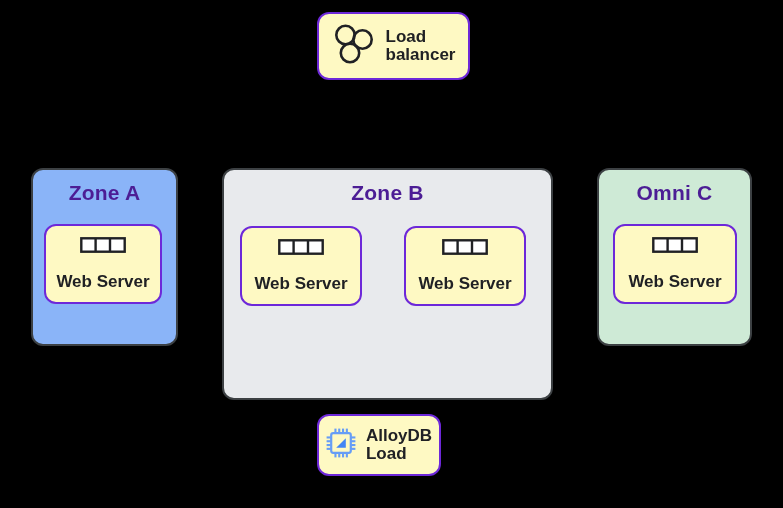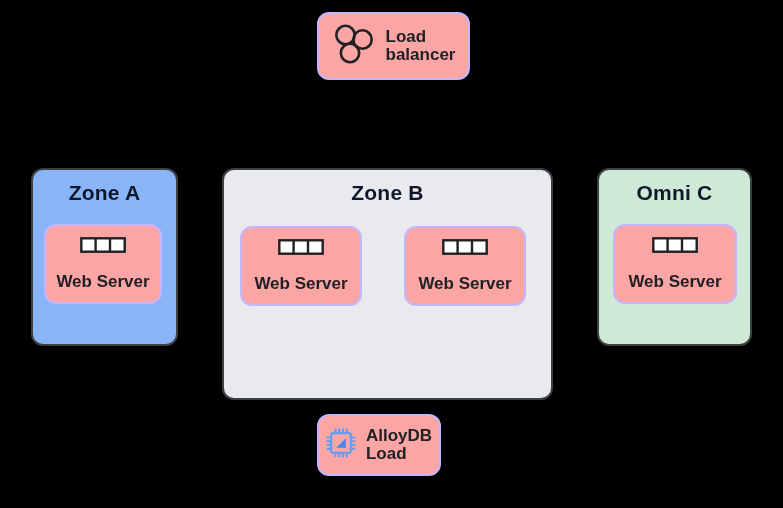--- a/index.html
+++ b/index.html
@@ -32,27 +32,27 @@
     z-index: 2;
   }
   .zone-title {
     position: absolute;
     left: 0;
     right: 0;
     top: 11px;
     text-align: center;
     font-size: 21px;
     font-weight: bold;
-    color: #0f172a;
+    color: #4c1d95;
     letter-spacing: 0.2px;
   }
   .node {
     position: absolute;
-    background: #fca5a5;
-    border: 2px solid #c4b5fd;
+    background: #fef9c3;
+    border: 2px solid #6d28d9;
     border-radius: 12px;
     box-sizing: border-box;
     z-index: 3;
     display: flex;
     align-items: center;
     justify-content: center;
   }
   .node-stack {
     display: flex;
     flex-direction: column;

